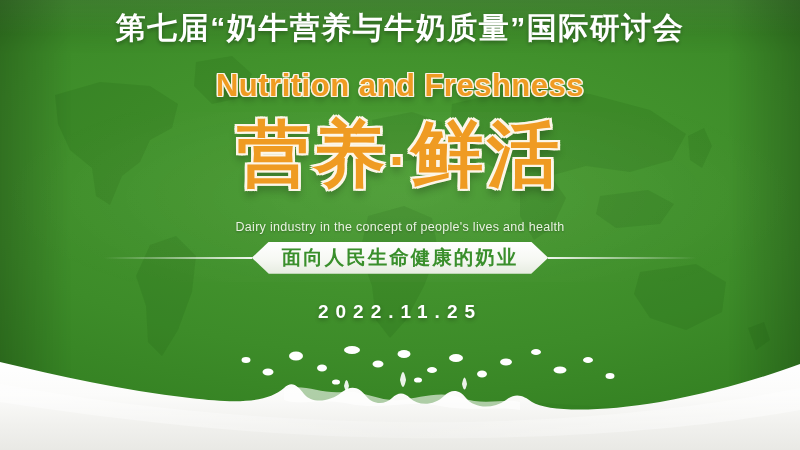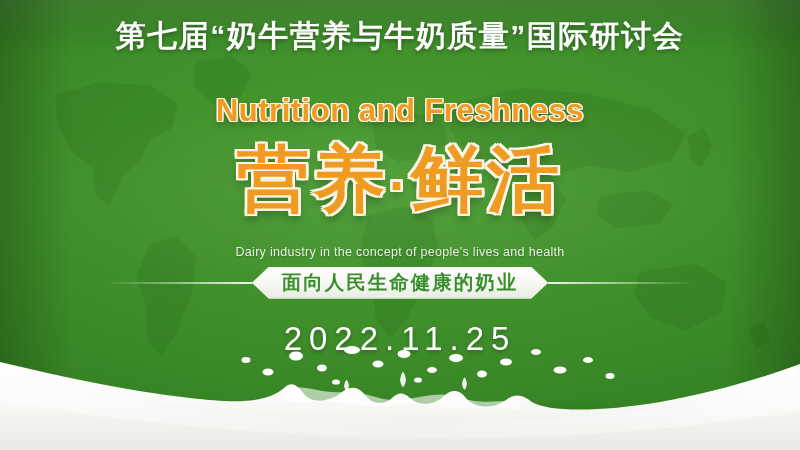--- a/index.html
+++ b/index.html
@@ -58,32 +58,32 @@
     font-size:16.5px;
     letter-spacing:.2px;
     color:#ffffff;
     font-weight:400;
     white-space:nowrap;
     text-shadow:0 1px 2px rgba(0,0,0,.30);
   }
   .hdr-en sup { font-size:9.5px; vertical-align:super; }
 
   .hdr-cn {
-    margin-top:16px;
+    margin-top:8px;
     font-size:30px;
     font-weight:700;
     color:#ffffff;
     letter-spacing:1.5px;
     white-space:nowrap;
     text-shadow:0 2px 4px rgba(0,0,0,.32);
   }
 
   
   .slogan-en {
-    margin-top:36px;
+    margin-top:19px;
     font-size:31px;
     font-weight:700;
     letter-spacing:.5px;
     color:#ef9b22;
     white-space:nowrap;
     text-shadow:
       -1.3px -1.3px 0 #fbf3e2,  1.3px -1.3px 0 #fbf3e2,
       -1.3px  1.3px 0 #fbf3e2,  1.3px  1.3px 0 #fbf3e2,
       -1.3px 0 0 #fbf3e2,  1.3px 0 0 #fbf3e2,
        0 -1.3px 0 #fbf3e2,  0 1.3px 0 #fbf3e2,
@@ -143,23 +143,23 @@
   }
   .ribbon-text {
     font-size:19.5px;
     font-weight:700;
     letter-spacing:2px;
     color:#3a8f2c;
     white-space:nowrap;
   }
 
   .date {
-    margin-top:21px;
-    font-size:33px;
-    font-weight:400;
+    margin-top:27px;
+    font-size:19px;
+    font-weight:700;
     color:#ffffff;
     letter-spacing:7px;
     white-space:nowrap;
     text-shadow:0 2px 4px rgba(0,0,0,.28);
   }
 
   
   .splash {
     position:absolute; left:0; right:0; bottom:0;
     height:110px;

